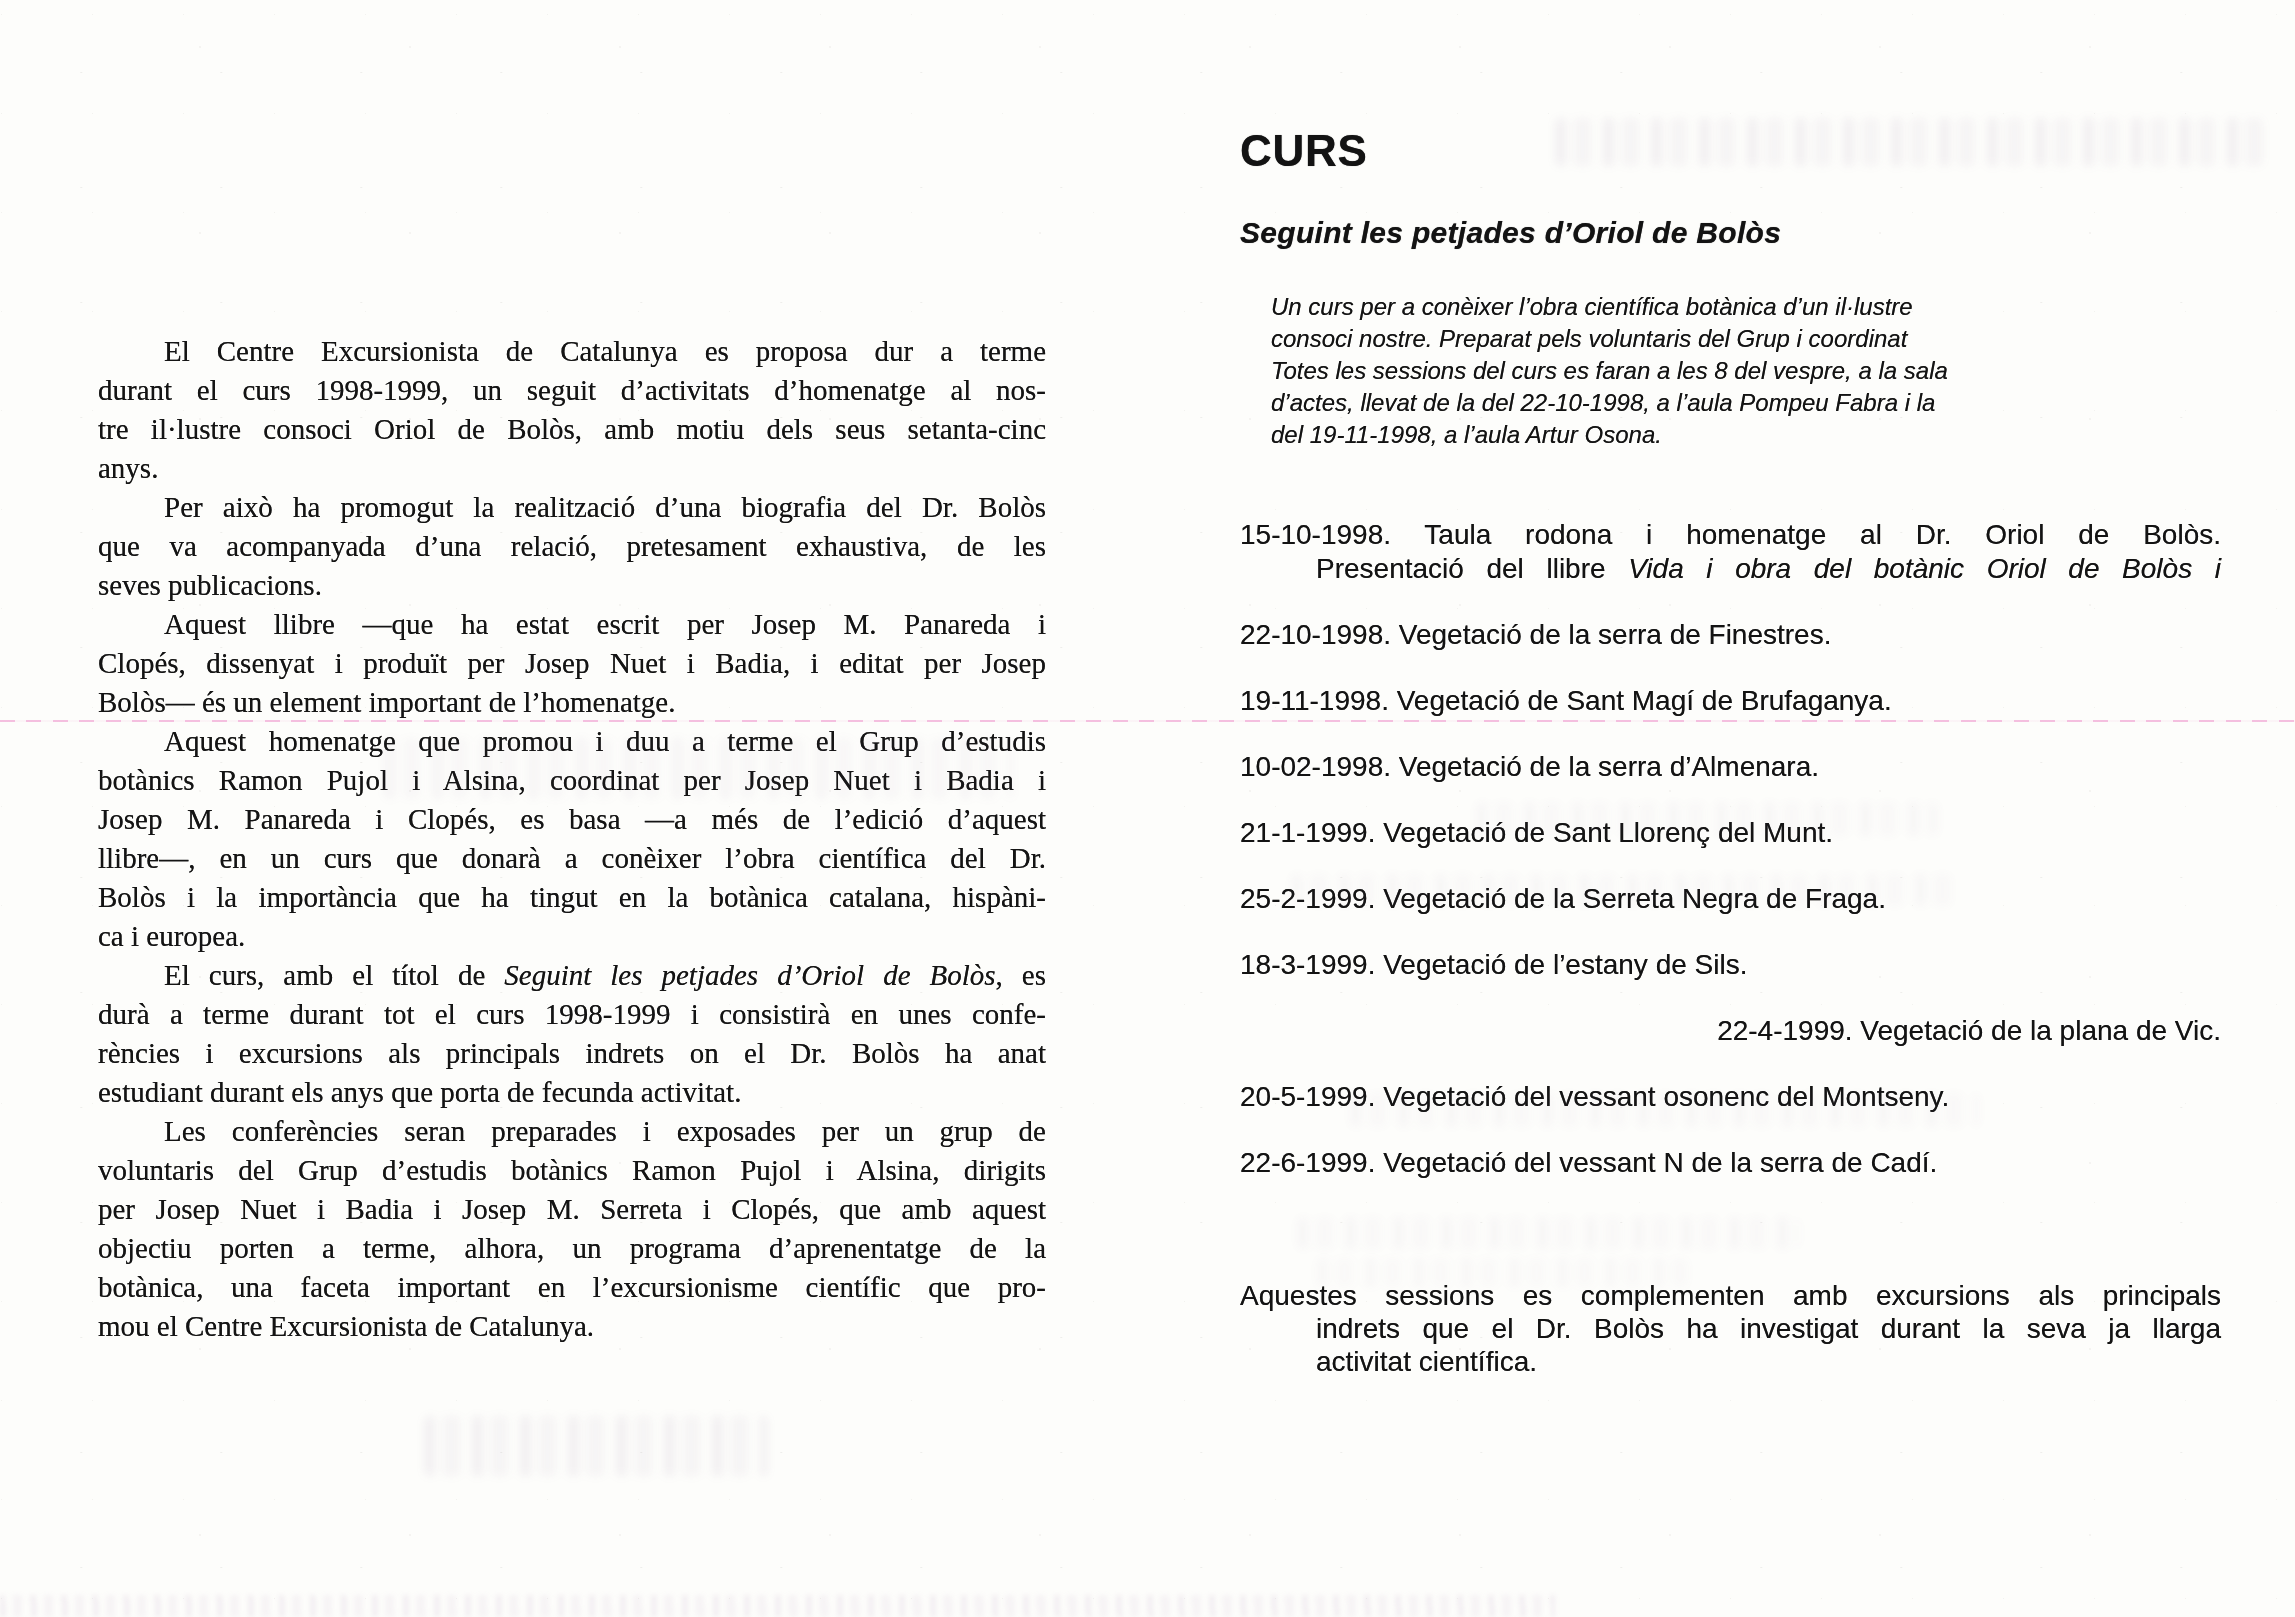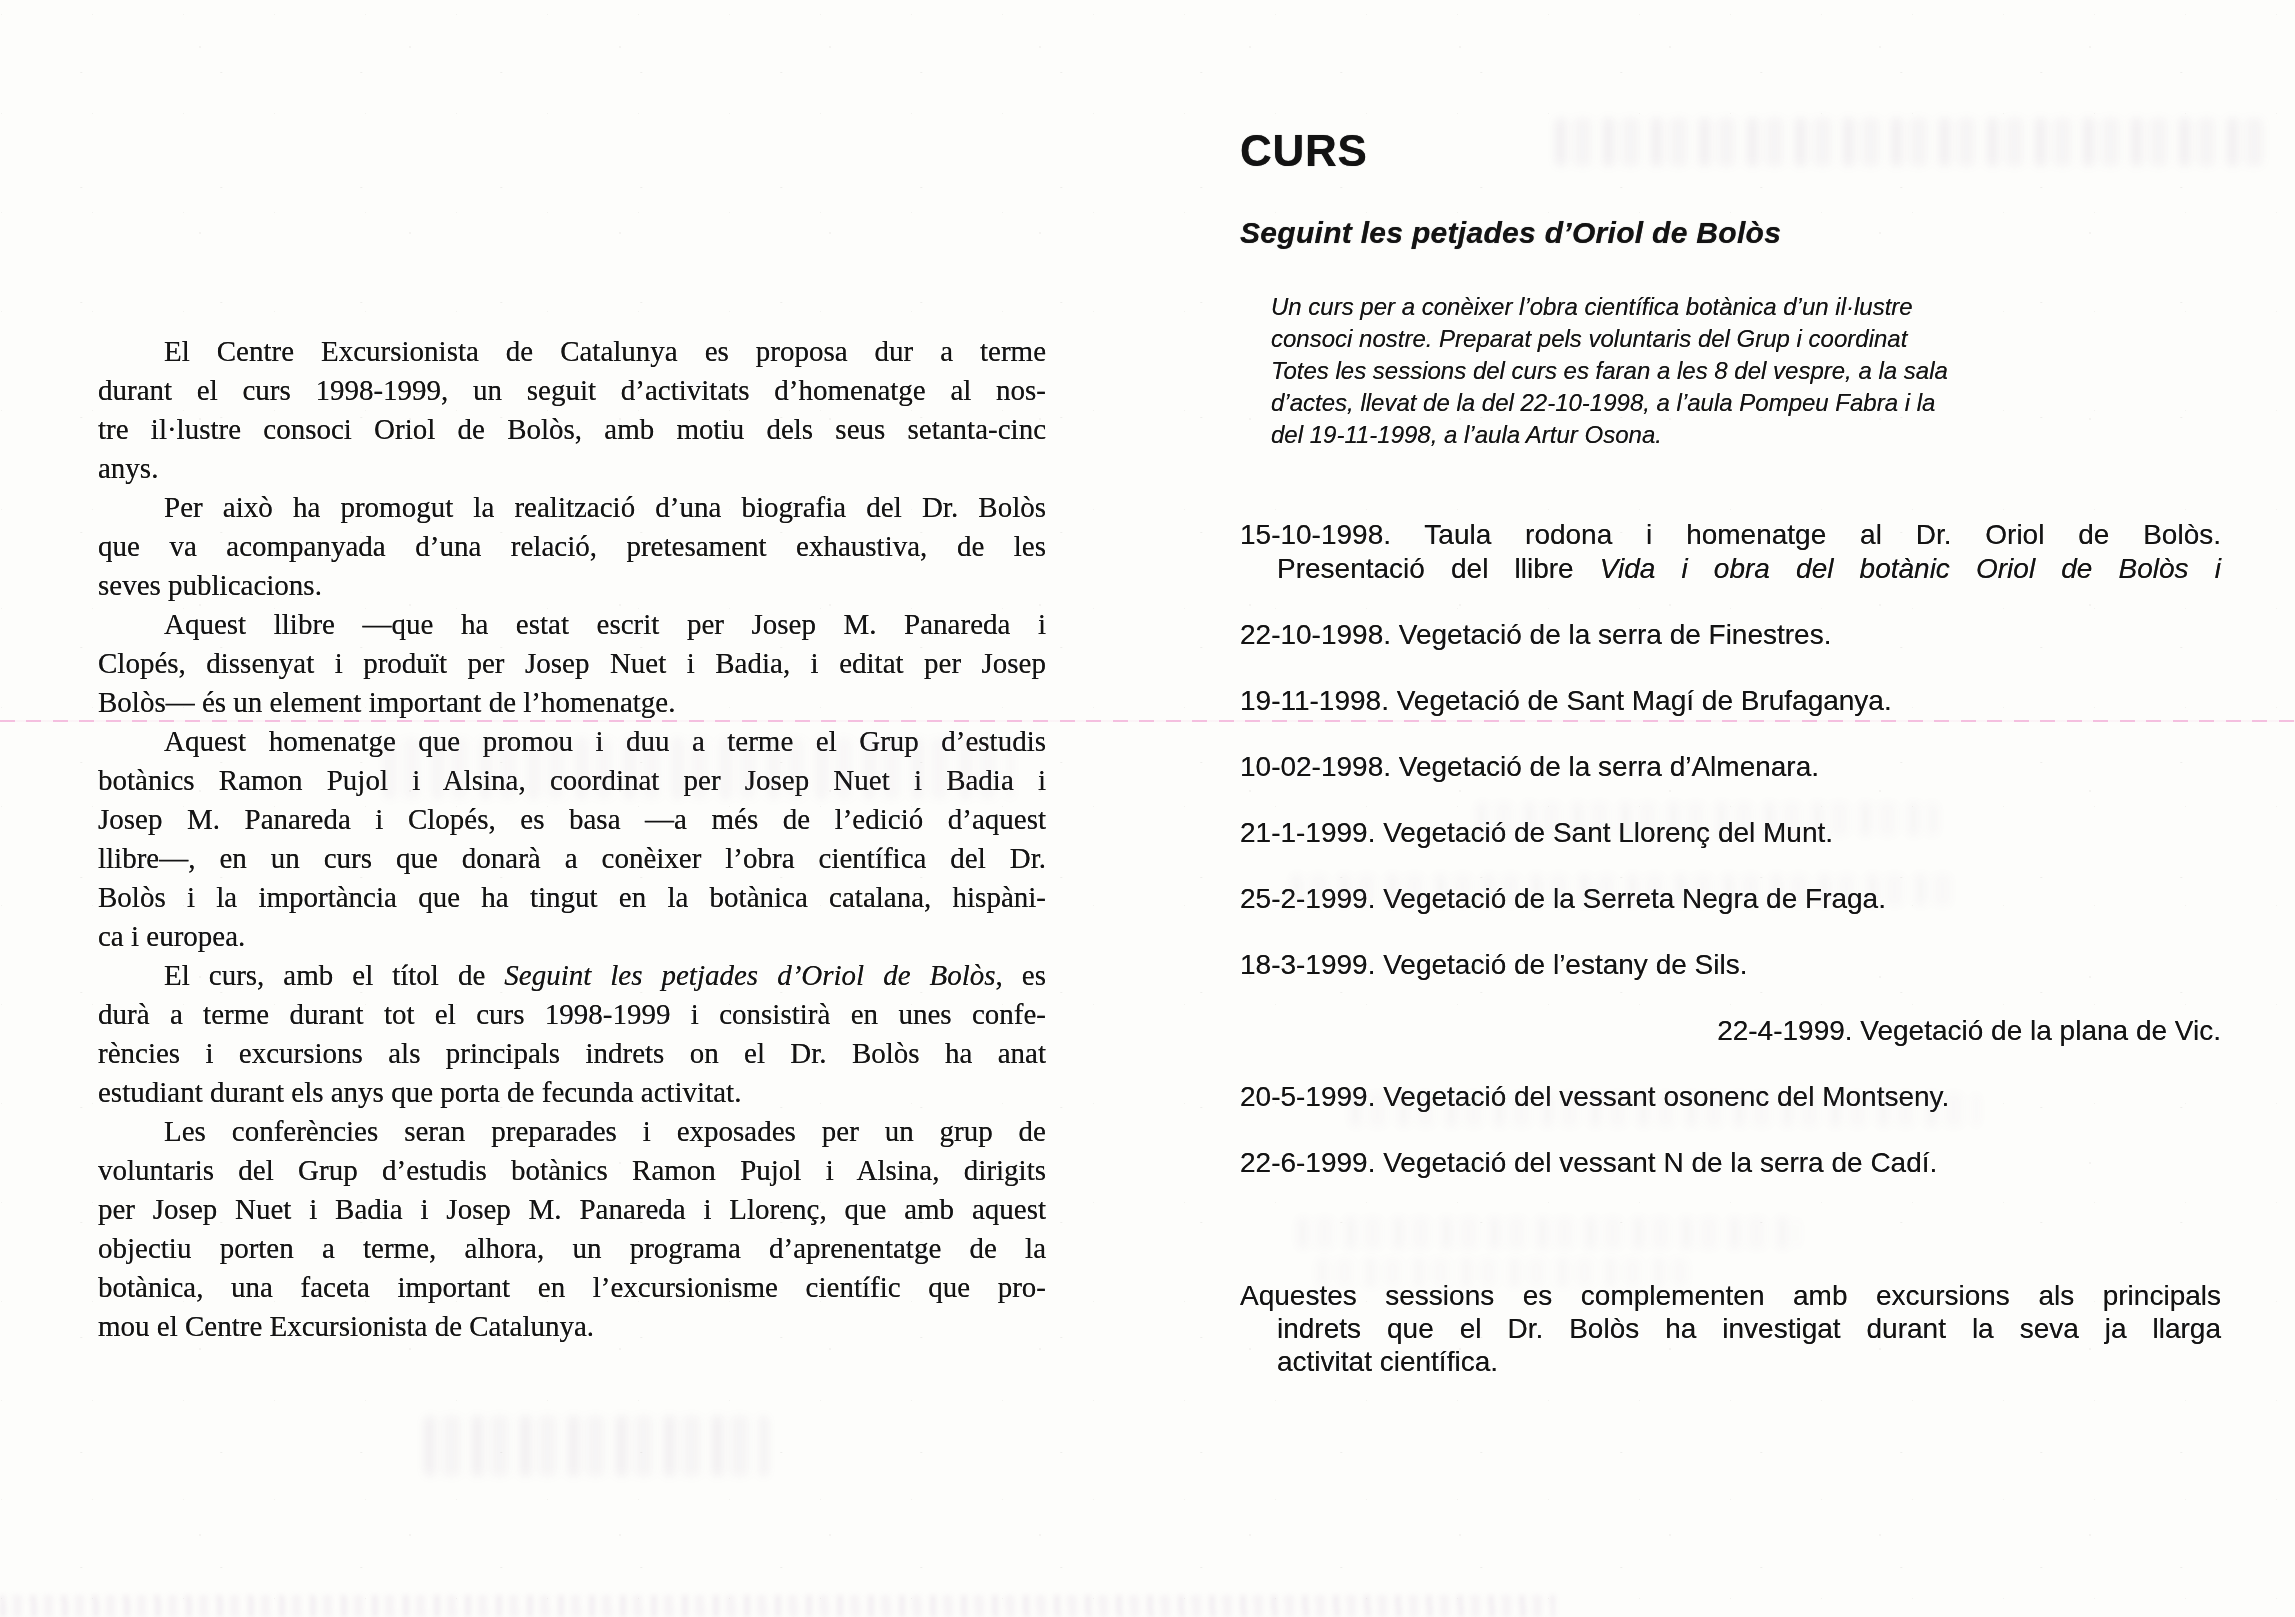--- a/index.html
+++ b/index.html
@@ -44,21 +44,21 @@
   #curs-intro{
     top:291px; margin-left:31px; width:950px;
     font-size:24px; font-style:italic; line-height:32px;
     text-shadow:0 0 0.5px rgba(0,0,0,.65);
   }
   #curs-sessions{top:518px; font-size:28px; line-height:34px;
     text-shadow:0 0 0.5px rgba(0,0,0,.65);}
   #curs-sessions .session{margin-bottom:32px;}
   #curs-footer{top:1279px; font-size:28px; line-height:33px;
     text-shadow:0 0 0.5px rgba(0,0,0,.65);}
-  .cont{margin-left:37px;}
+  .cont{margin-left:76px;}
 
   
   .scanline{
     position:absolute; left:0; top:720px; width:2295px; height:2px;
     background:repeating-linear-gradient(90deg,
       rgba(236,130,196,.50) 0 14.6px, rgba(236,130,196,.07) 14.6px 26.5px);
     filter:blur(0.4px);
   }
   .ghost{
     position:absolute; border-radius:5.3px; filter:blur(4px); opacity:.55;
@@ -107,21 +107,21 @@
       </div>
       <div>
         <div class="ln first just">El curs, amb el títol de <em>Seguint les petjades d’Oriol de Bolòs</em>, es</div>
         <div class="ln just">durà a terme durant tot el curs 1998-1999 i consistirà en unes confe-</div>
         <div class="ln just">rències i excursions als principals indrets on el Dr. Bolòs ha anat</div>
         <div class="ln">estudiant durant els anys que porta de fecunda activitat.</div>
       </div>
       <div>
         <div class="ln first just">Les conferències seran preparades i exposades per un grup de</div>
         <div class="ln just">voluntaris del Grup d’estudis botànics Ramon Pujol i Alsina, dirigits</div>
-        <div class="ln just">per Josep Nuet i Badia i Josep M. Panareda i Llorenç, que amb aquest</div>
+        <div class="ln just">per Josep Nuet i Badia i Josep M. Serreta i Clopés, que amb aquest</div>
         <div class="ln just">objectiu porten a terme,  alhora, un programa d’aprenentatge de la</div>
         <div class="ln just">botànica, una faceta important en l’excursionisme científic que pro-</div>
         <div class="ln">mou el Centre Excursionista de Catalunya.</div>
       </div>
     </div>
 
   <div id="curs-heading" class="rsec">CURS</div>
 
   <div id="curs-subtitle" class="rsec">Seguint les petjades d’Oriol de Bolòs</div>
 

